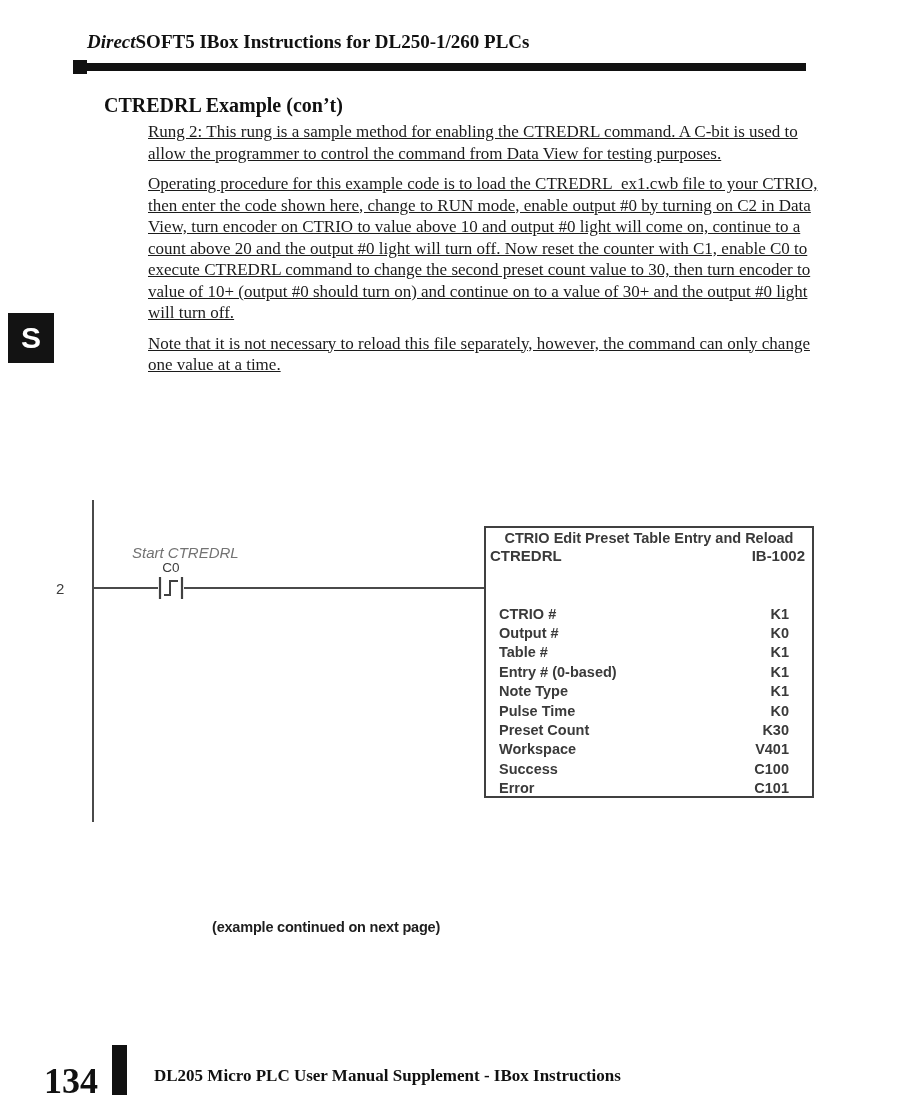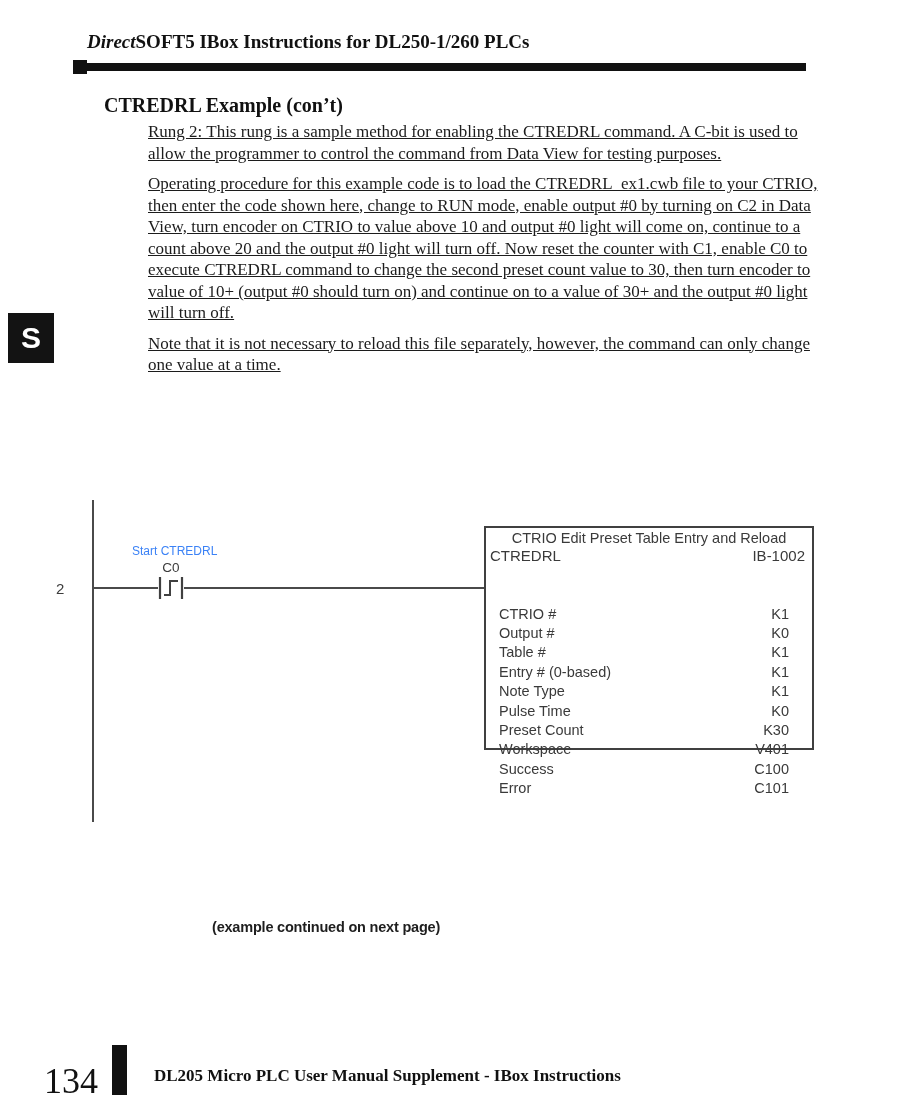--- a/index.html
+++ b/index.html
@@ -22,37 +22,37 @@
   .article-body{position:absolute;left:148px;top:121px;width:676px;font-size:17px;line-height:21.5px;text-decoration:underline;}
   .article-body p{margin:0 0 9px 0;}
 
   
   .ladder{position:absolute;left:0;top:0;font-family:"Liberation Sans",sans-serif;color:#3c3c3c;}
   .rail{position:absolute;left:92px;top:500px;width:2px;height:322px;background:#4a4a4a;}
   .rung-number{position:absolute;left:56px;top:580px;font-size:15px;color:#3c3c3c;}
   .wire{position:absolute;top:587px;height:2px;background:#4a4a4a;}
   .wire-left{left:94px;width:64px;}
   .wire-right{left:184px;width:300px;}
-  .contact-comment{position:absolute;left:132px;top:544px;font-size:12px;color:#3b82f6;white-space:nowrap;}
+  .contact-comment{position:absolute;left:132px;top:544px;font-size:15px;color:#737373;white-space:nowrap;font-style:italic;}
   .contact-label{position:absolute;left:156px;top:560px;width:30px;text-align:center;font-size:13.5px;}
   .contact-glyph{position:absolute;left:157px;top:575px;}
 
-  .ibox{position:absolute;left:484px;top:526px;width:330px;height:224px;border:2px solid #404040;
-        box-sizing:border-box;background:#fff;font-size:14.5px;color:#3a3a3a;}
+  .ibox{position:absolute;left:484px;top:526px;width:330px;height:272px;border:2px solid #404040;
+        box-sizing:border-box;background:#fff;font-size:14.5px;color:#3a3a3a;font-weight:bold;}
   .ibox-title{margin-top:2px;text-align:center;font-size:14.5px;white-space:nowrap;}
   .ibox-head{display:flex;justify-content:space-between;padding:1px 7px 0 4px;font-size:15px;}
   .ibox-params{margin-top:40px;}
   .ibox-row{display:flex;justify-content:space-between;height:19.4px;padding:0 23px 0 13px;align-items:center;}
 
   
   .cont-note{position:absolute;left:168px;top:919px;font-family:"Liberation Sans",sans-serif;
              font-weight:bold;font-size:14.5px;letter-spacing:-0.2px;color:#1e1e1e;white-space:nowrap;margin-left:44px;}
 
   
-  .footer-page-number{position:absolute;left:44px;top:1060px;font-size:36px;font-weight:normal;color:#111;text-align:center;}
+  .footer-page-number{position:absolute;left:44px;top:1060px;font-size:36px;font-weight:bold;color:#111;text-align:center;}
   .footer-bar{position:absolute;left:112px;top:1045px;width:15px;height:50px;background:#111;}
   .footer-text{position:absolute;left:154px;top:1066px;font-size:17px;font-weight:bold;color:#111;white-space:nowrap;}
 </style>
 </head>
 <body>
 
 <div class="page">
 
   <div class="header-title">
     <span class="brand">Direct</span><span>SOFT5 IBox Instructions for DL250-1/260 PLCs</span>

